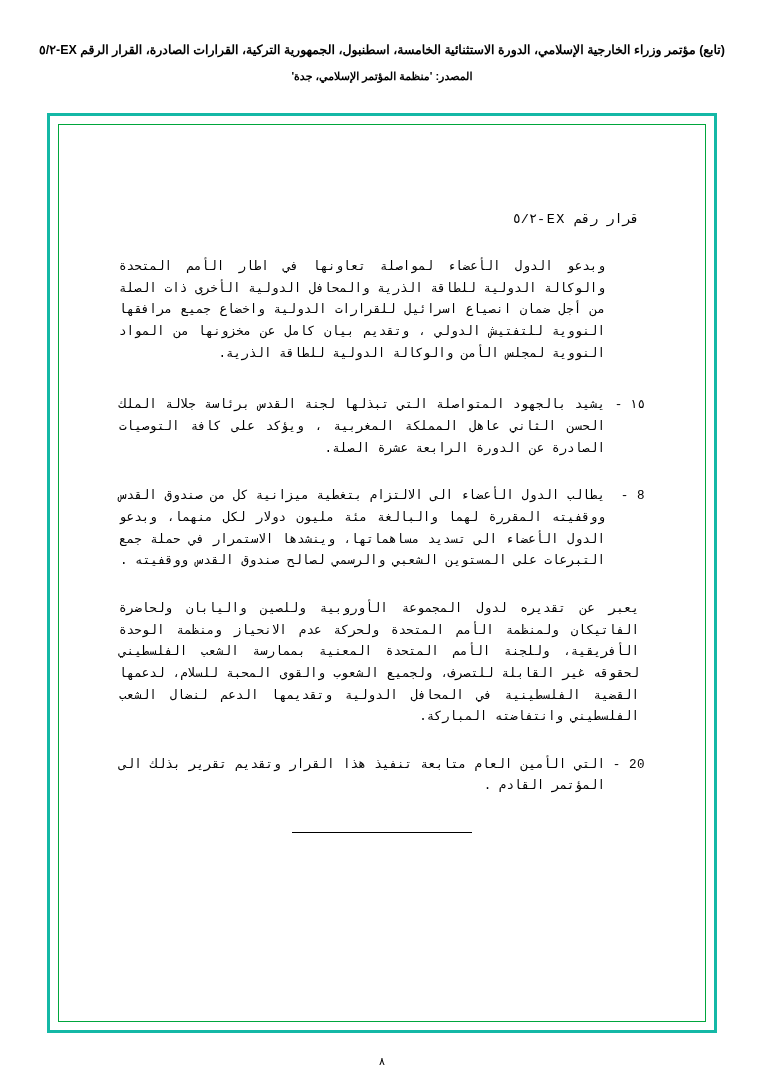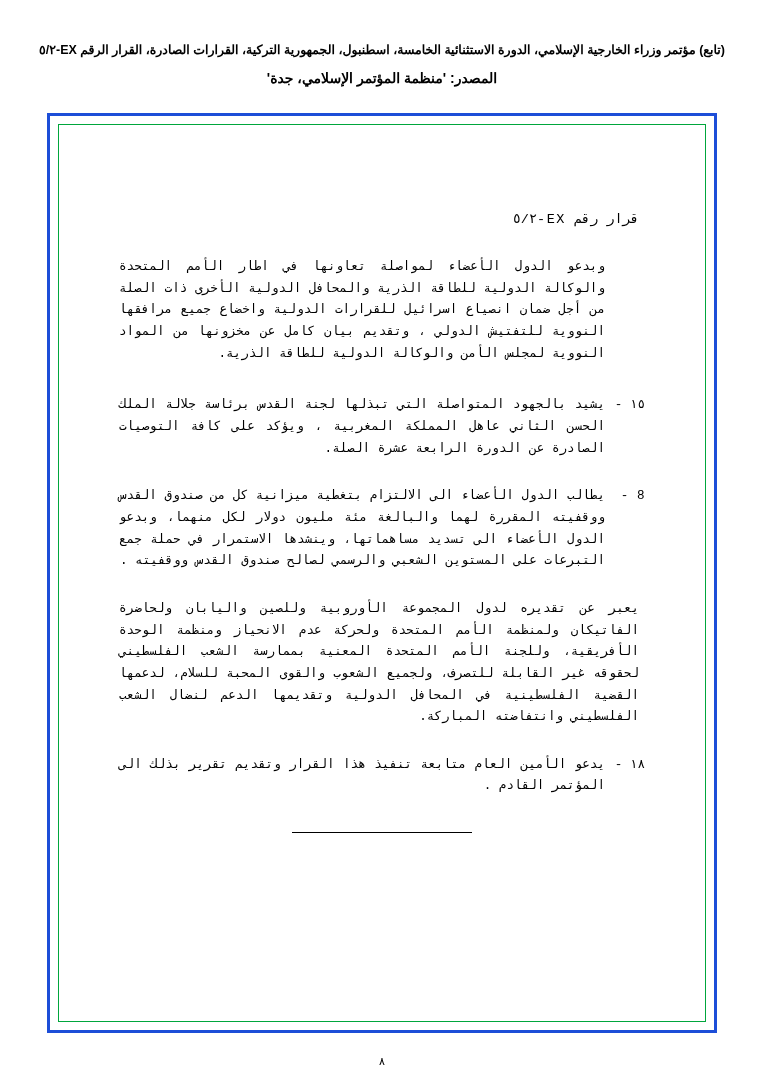--- a/index.html
+++ b/index.html
@@ -36,33 +36,33 @@
     font-family: "Liberation Sans", sans-serif;
     font-weight: bold;
     font-size: 12.5px;
     letter-spacing: 0px;
     white-space: nowrap;
     line-height: 1.4;
   }
   .doc-header .hdr-line2 {
     font-family: "Liberation Sans", sans-serif;
     font-weight: bold;
-    font-size: 14px;
+    font-size: 11px;
     margin-top: 9px;
     line-height: 1.4;
   }
 
   
   .frame {
     position: absolute;
     top: 113px;
     left: 47px;
     width: 670px;
     height: 920px;
-    border: 3px solid #1d4ed8;
+    border: 3px solid #14b8a6;
     box-sizing: border-box;
     padding-left: 24px;
   }
   .frame-inner {
     position: absolute;
     top: 8px;
     left: 8px;
     right: 8px;
     bottom: 8px;
     border: 1px solid #00a63c;
@@ -172,22 +172,22 @@
         <div class="para">
           <div class="num">8 -</div>
           <div class="txt">يطالب الدول الأعضاء الى الالتزام بتغطية ميزانية كل من صندوق القدس ووقفيته المقررة لهما والبالغة مئة مليون دولار لكل منهما، وبدعو الدول الأعضاء الى تسديد مساهماتها، وينشدها الاستمرار في حملة جمع التبرعات على المستوين الشعبي والرسمي لصالح صندوق القدس ووقفيته .</div>
         </div>
 
         <div class="para">
           <div class="txt">يعبر عن تقديره لدول المجموعة الأوروبية وللصين واليابان ولحاضرة الفاتيكان ولمنظمة الأمم المتحدة ولحركة عدم الانحياز ومنظمة الوحدة الأفريقية، وللجنة الأمم المتحدة المعنية بممارسة الشعب الفلسطيني لحقوقه غير القابلة للتصرف، ولجميع الشعوب والقوى المحبة للسلام، لدعمها القضية الفلسطينية في المحافل الدولية وتقديمها الدعم لنضال الشعب الفلسطيني وانتفاضته المباركة.</div>
         </div>
 
         <div class="para">
-          <div class="num">١٨ -</div>
-          <div class="txt">يدعو الأمين العام متابعة تنفيذ هذا القرار وتقديم تقرير بذلك الى المؤتمر القادم .</div>
+          <div class="num">20 -</div>
+          <div class="txt">التي الأمين العام متابعة تنفيذ هذا القرار وتقديم تقرير بذلك الى المؤتمر القادم .</div>
         </div>
 
         <div class="end-rule"></div>
 
       </div>
 
     </div>
   </div>
 
   <div class="page-number">٨</div>

